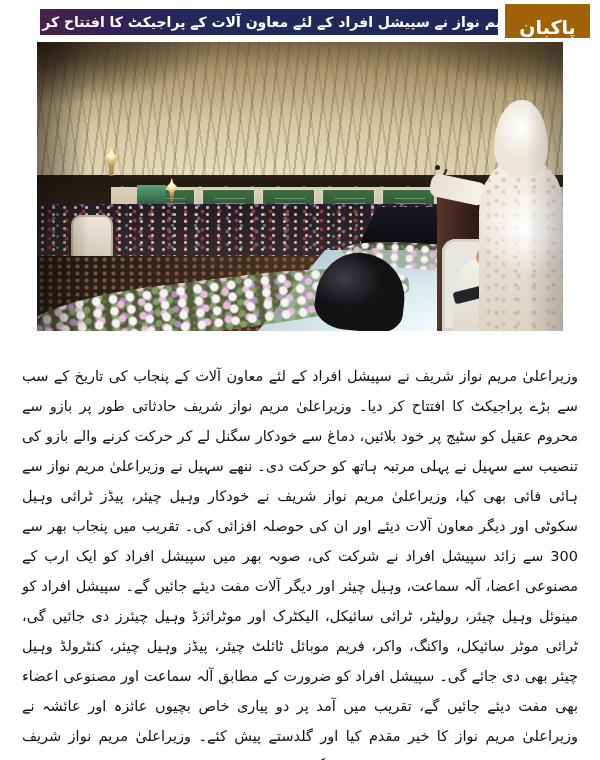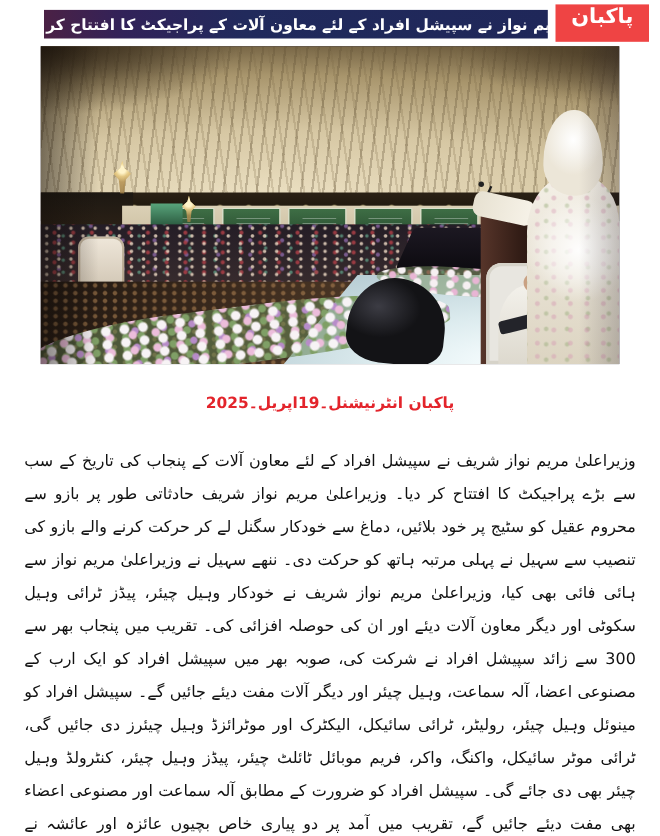--- a/index.html
+++ b/index.html
@@ -8,21 +8,21 @@
   .page { position:relative; width:600px; height:760px; background:#fff; }
 
   
   .masthead { position:relative; height:40px; }
   .headline-bar { position:absolute; left:40px; top:9px; width:458px; height:26px;
     background:linear-gradient(90deg,#4b2145 0%,#312259 16%,#212a5c 40%,#1f2759 100%);
     color:#fff; display:flex; align-items:center; justify-content:center;
     direction:rtl; font-size:14px; font-weight:bold; white-space:nowrap; overflow:hidden;
     padding:0 8px; }
   .logo-box { position:absolute; left:505px; top:4px; width:85px; height:34px;
-    background:#ef4444; color:#fff; display:flex; align-items:flex-start; justify-content:center;
+    background:#a16207; color:#fff; display:flex; align-items:flex-end; justify-content:center;
     direction:rtl; font-size:19px; font-weight:bold; }
 
   
   .photo { position:relative; width:526px; height:289px; margin:2px auto 0 37px; overflow:hidden;
     background:#241d26; }
   .photo > div { position:absolute; }
   .ph-ceiling { left:0; right:0; top:0; height:50%;
     background:
       radial-gradient(55% 70% at 0% 0%, rgba(40,30,18,.95) 0%, rgba(40,30,18,0) 62%),
       radial-gradient(45% 60% at 100% 0%, rgba(66,52,32,.8) 0%, rgba(66,52,32,0) 62%),
@@ -175,19 +175,18 @@
     <div class="ph-sash"></div>
     <div class="ph-woman">
       <div class="ph-arm"></div>
       <div class="ph-dress"></div>
       <div class="ph-scarf"></div>
     </div>
     <div class="ph-flare"></div>
     <div class="ph-vignette"></div>
   </figure>
 
-  <div class="dateline">پاکبان انٹرنیشنل۔19اپریل۔2025</div>
 
   <div class="article">
     <p>وزیراعلیٰ مریم نواز شریف نے سپیشل افراد کے لئے معاون آلات کے پنجاب کی تاریخ کے سب سے بڑے پراجیکٹ کا افتتاح کر دیا۔ وزیراعلیٰ مریم نواز شریف حادثاتی طور پر بازو سے محروم عقیل کو سٹیج پر خود بلائیں، دماغ سے خودکار سگنل لے کر حرکت کرنے والے بازو کی تنصیب سے سہیل نے پہلی مرتبہ ہاتھ کو حرکت دی۔ ننھے سہیل نے وزیراعلیٰ مریم نواز سے ہائی فائی بھی کیا، وزیراعلیٰ مریم نواز شریف نے خودکار وہیل چیئر، پیڈز ٹرائی وہیل سکوٹی اور دیگر معاون آلات دیئے اور ان کی حوصلہ افزائی کی۔ تقریب میں پنجاب بھر سے 300 سے زائد سپیشل افراد نے شرکت کی، صوبہ بھر میں سپیشل افراد کو ایک ارب کے مصنوعی اعضا، آلہ سماعت، وہیل چیئر اور دیگر آلات مفت دیئے جائیں گے۔ سپیشل افراد کو مینوئل وہیل چیئر، رولیٹر، ٹرائی سائیکل، الیکٹرک اور موٹرائزڈ وہیل چیئرز دی جائیں گی، ٹرائی موٹر سائیکل، واکنگ، واکر، فریم موبائل ٹائلٹ چیئر، پیڈز وہیل چیئر، کنٹرولڈ وہیل چیئر بھی دی جائے گی۔ سپیشل افراد کو ضرورت کے مطابق آلہ سماعت اور مصنوعی اعضاء بھی مفت دیئے جائیں گے، تقریب میں آمد پر دو پیاری خاص بچیوں عائزہ اور عائشہ نے وزیراعلیٰ مریم نواز کا خیر مقدم کیا اور گلدستے پیش کئے۔ وزیراعلیٰ مریم نواز شریف تقریب میں سپیشل افراد کے درمیان بیٹھ گئیں، وزیراعلیٰ مریم نواز شریف نے ننھی بچی کو ساتھ بٹھا لیا اور پیار کیا۔ قوت گویائی سے محروم بچوں نے تقریب میں قومی ترانے، ترجمہ تلاوت کو اشاروں کی زبان میں بیان کیا، صوبائی وزیر سہیل شوکت بٹ نے تقریب سے خطاب میں پراجیکٹ کی تفصیلات سے آگاہ کیا۔</p>
   </div>
 
 </div>
 
 </body></html>

